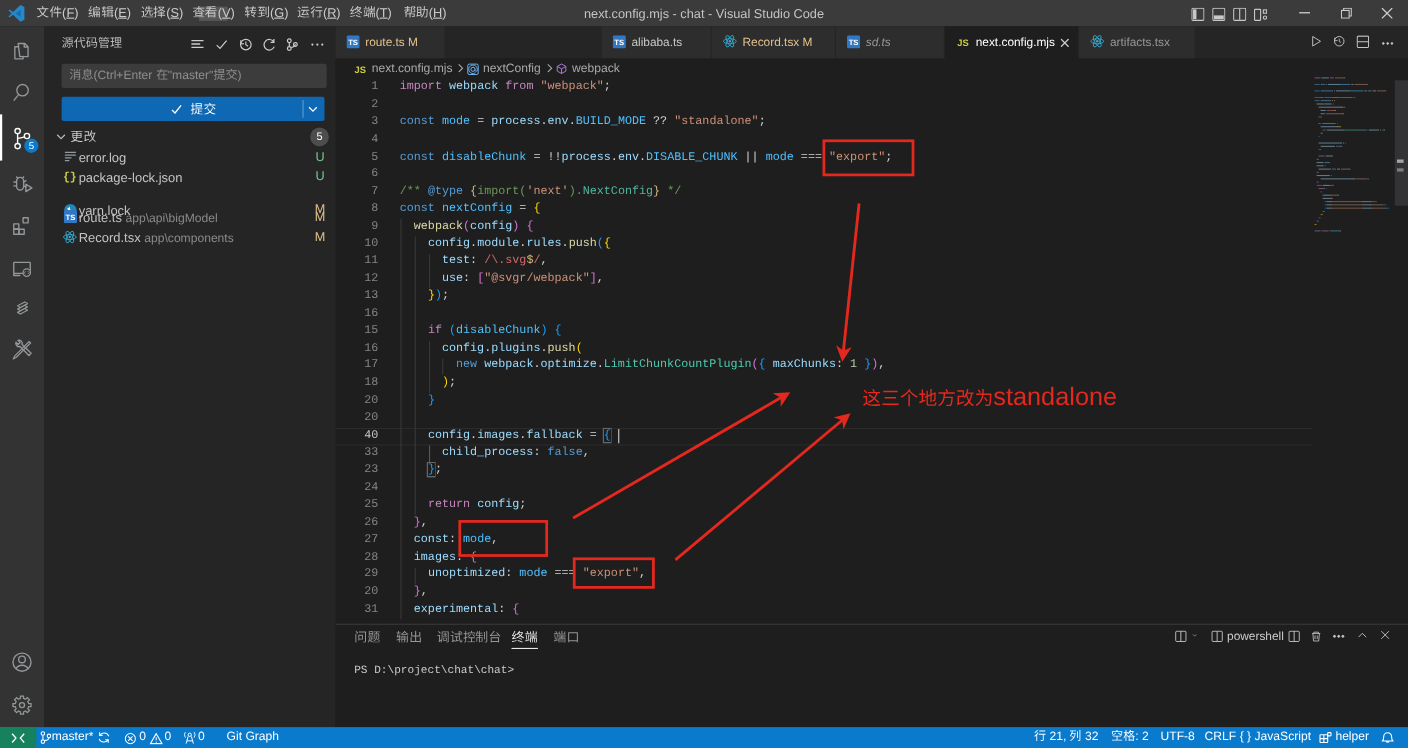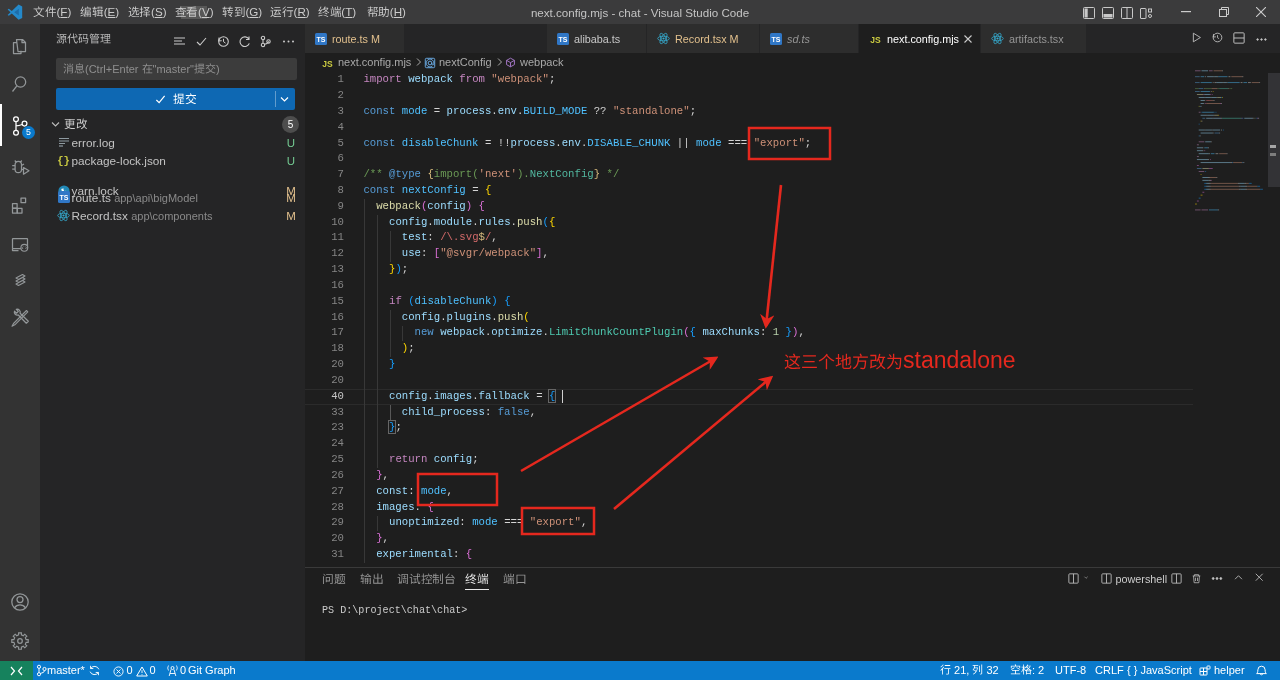--- a/index.html
+++ b/index.html
@@ -859,21 +859,21 @@
       <path d="M6 1 11.3 10H0.7z"></path>
       <path d="M6 4.2v2.8M6 8.3v0.9" stroke-width="0.9"></path>
     </svg>
 <div class="sbi" style="left:149.5px">0</div>
 <svg class="ab" style="left:166px;top:3.5px" width="13" height="12" viewBox="0 0 13 12" fill="none" stroke="#fff" stroke-width="0.9">
       <path d="M5 4.5 3.2 11M8 4.5 9.8 11M4 8.5h5"></path>
       <circle cx="6.5" cy="3" r="1.5"></circle>
       <path d="M2.5 5.5a4.5 4.5 0 0 1 0-5M10.5 0.5a4.5 4.5 0 0 1 0 5" stroke-width="0.8"></path>
     </svg>
 <div class="sbi" style="left:180px">0</div>
-<div class="sbi" style="left:188px">Git Graph</div>
+<div class="sbi" style="left:206px">Git Graph</div>
 <div class="sbi" style="left:940px"><svg class="cj">
         <use href="#u884c"></use>
       </svg> 21, <svg class="cj">
         <use href="#u5217"></use>
       </svg> 32</div>
 <div class="sbi" style="left:1010px"><svg class="cj">
         <use href="#u7a7a"></use>
       </svg><svg class="cj">
         <use href="#u683c"></use>
       </svg>: 2</div>

